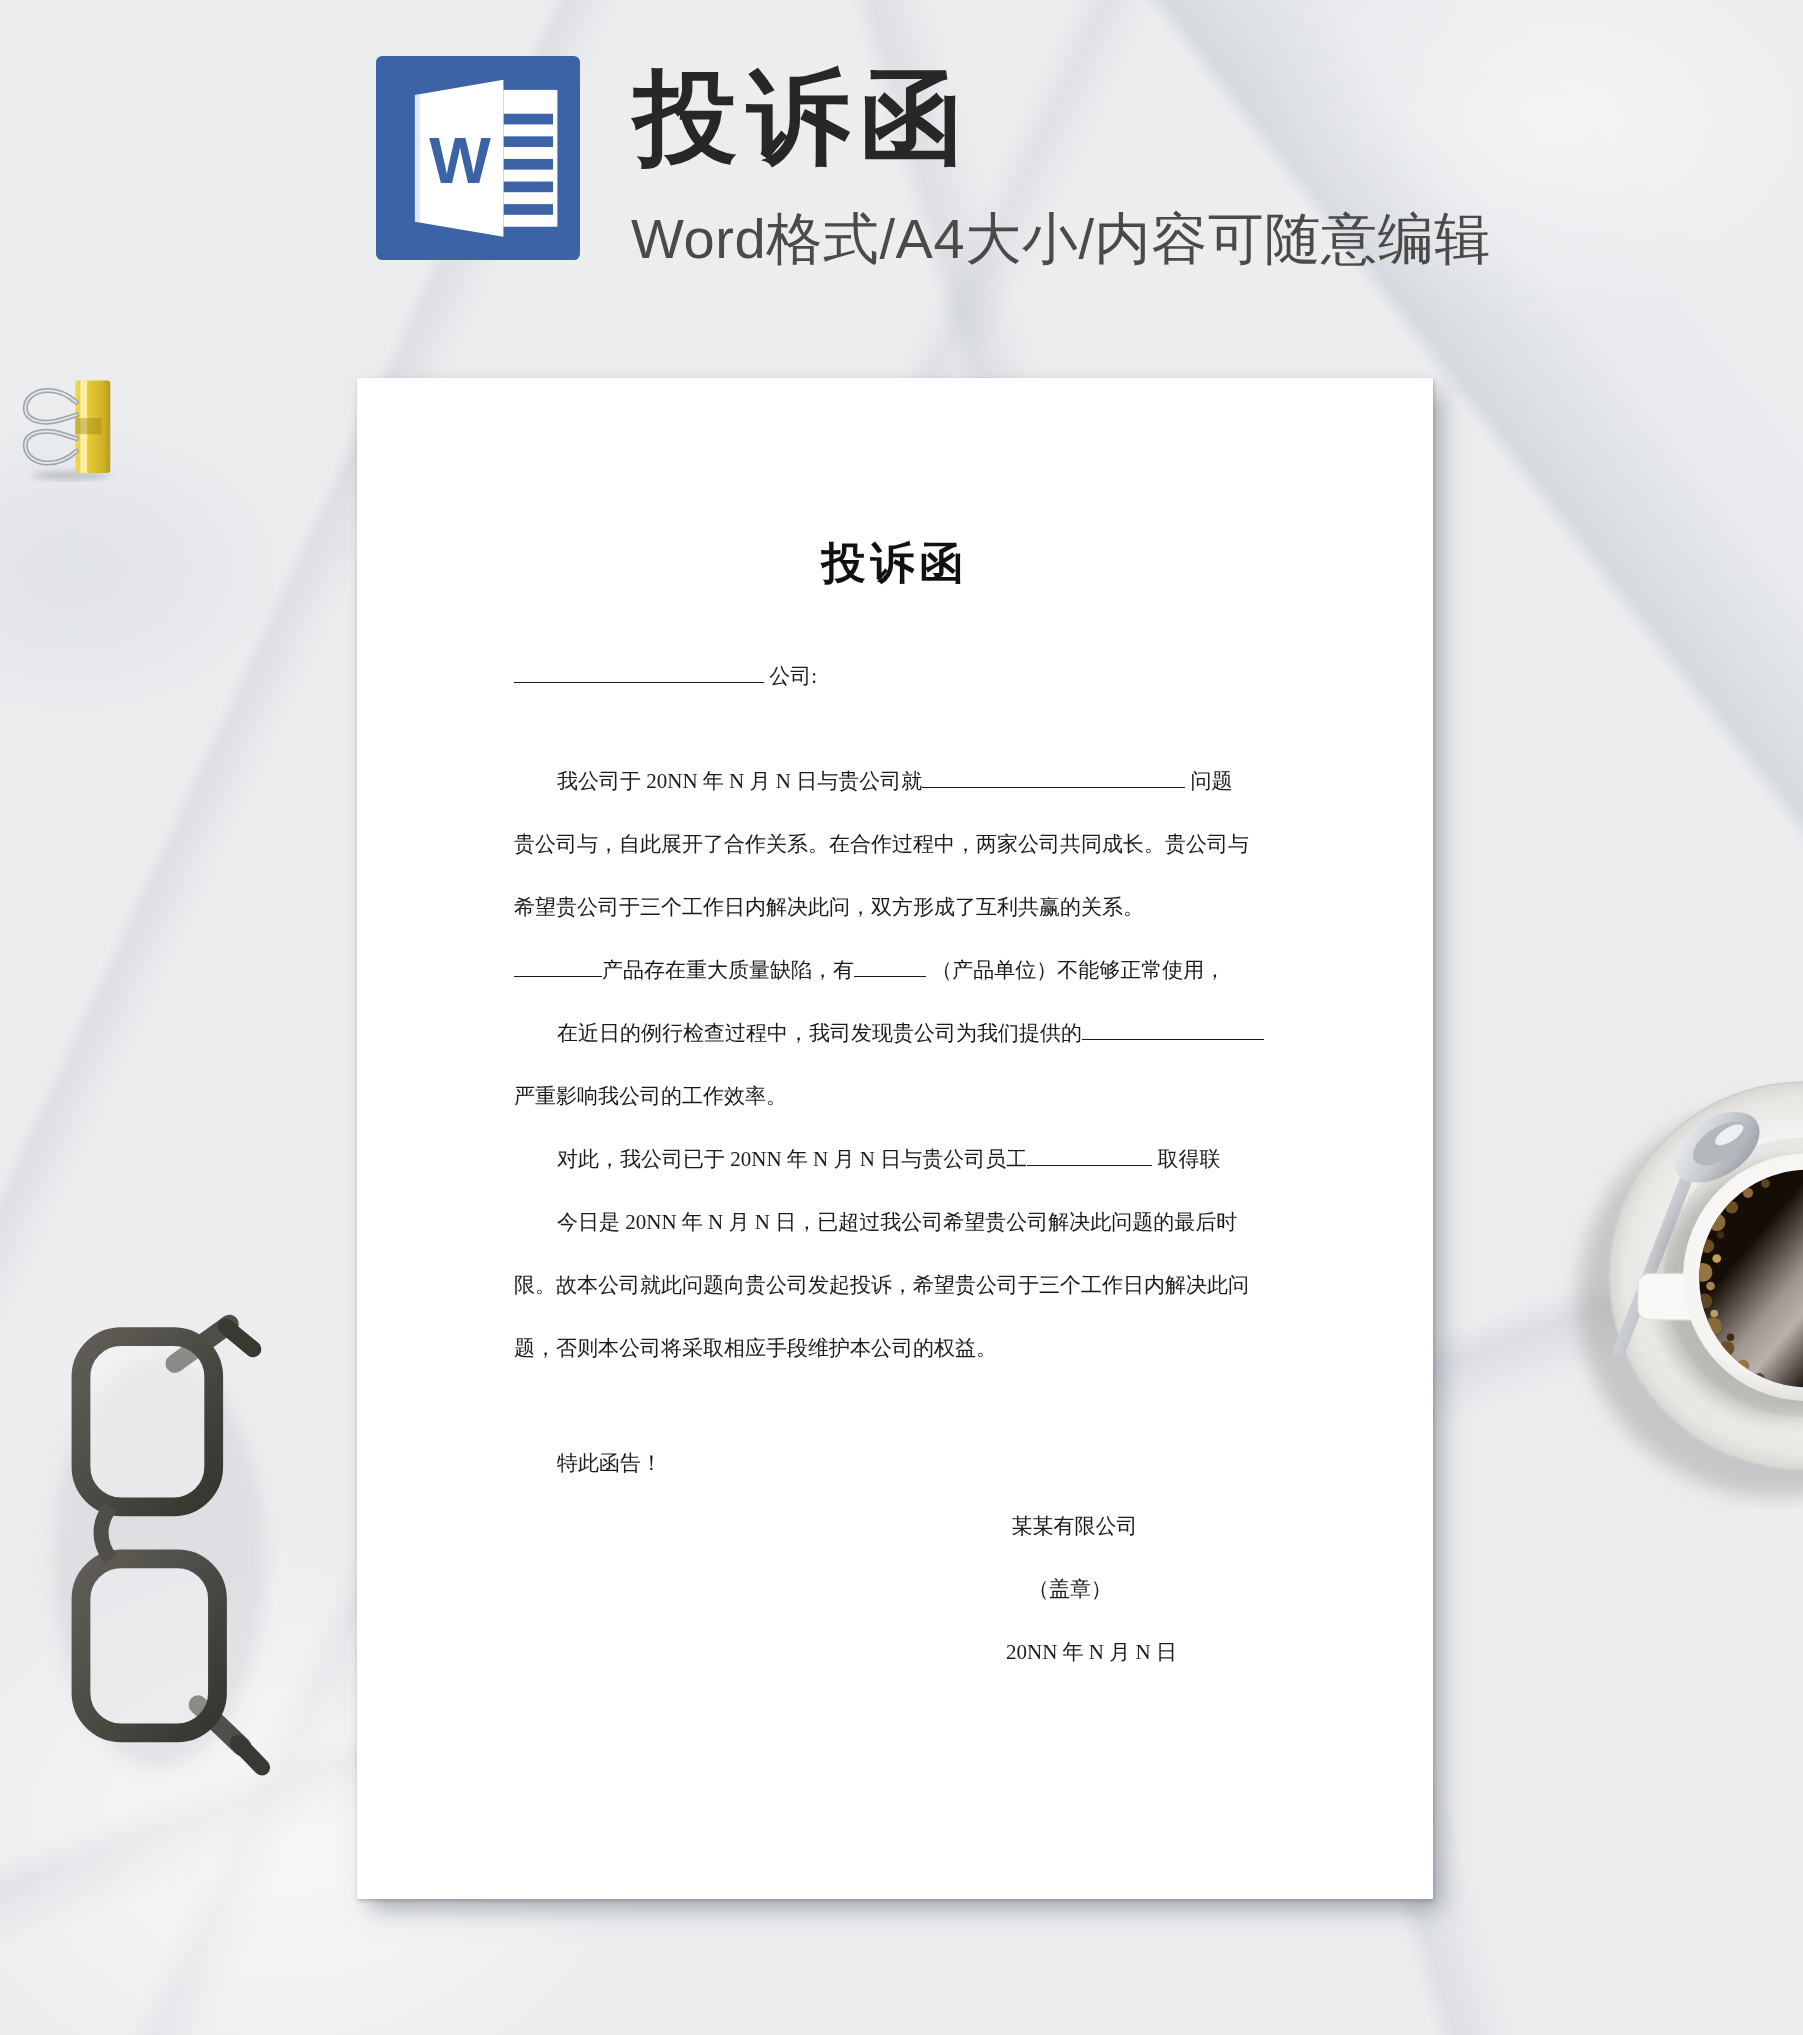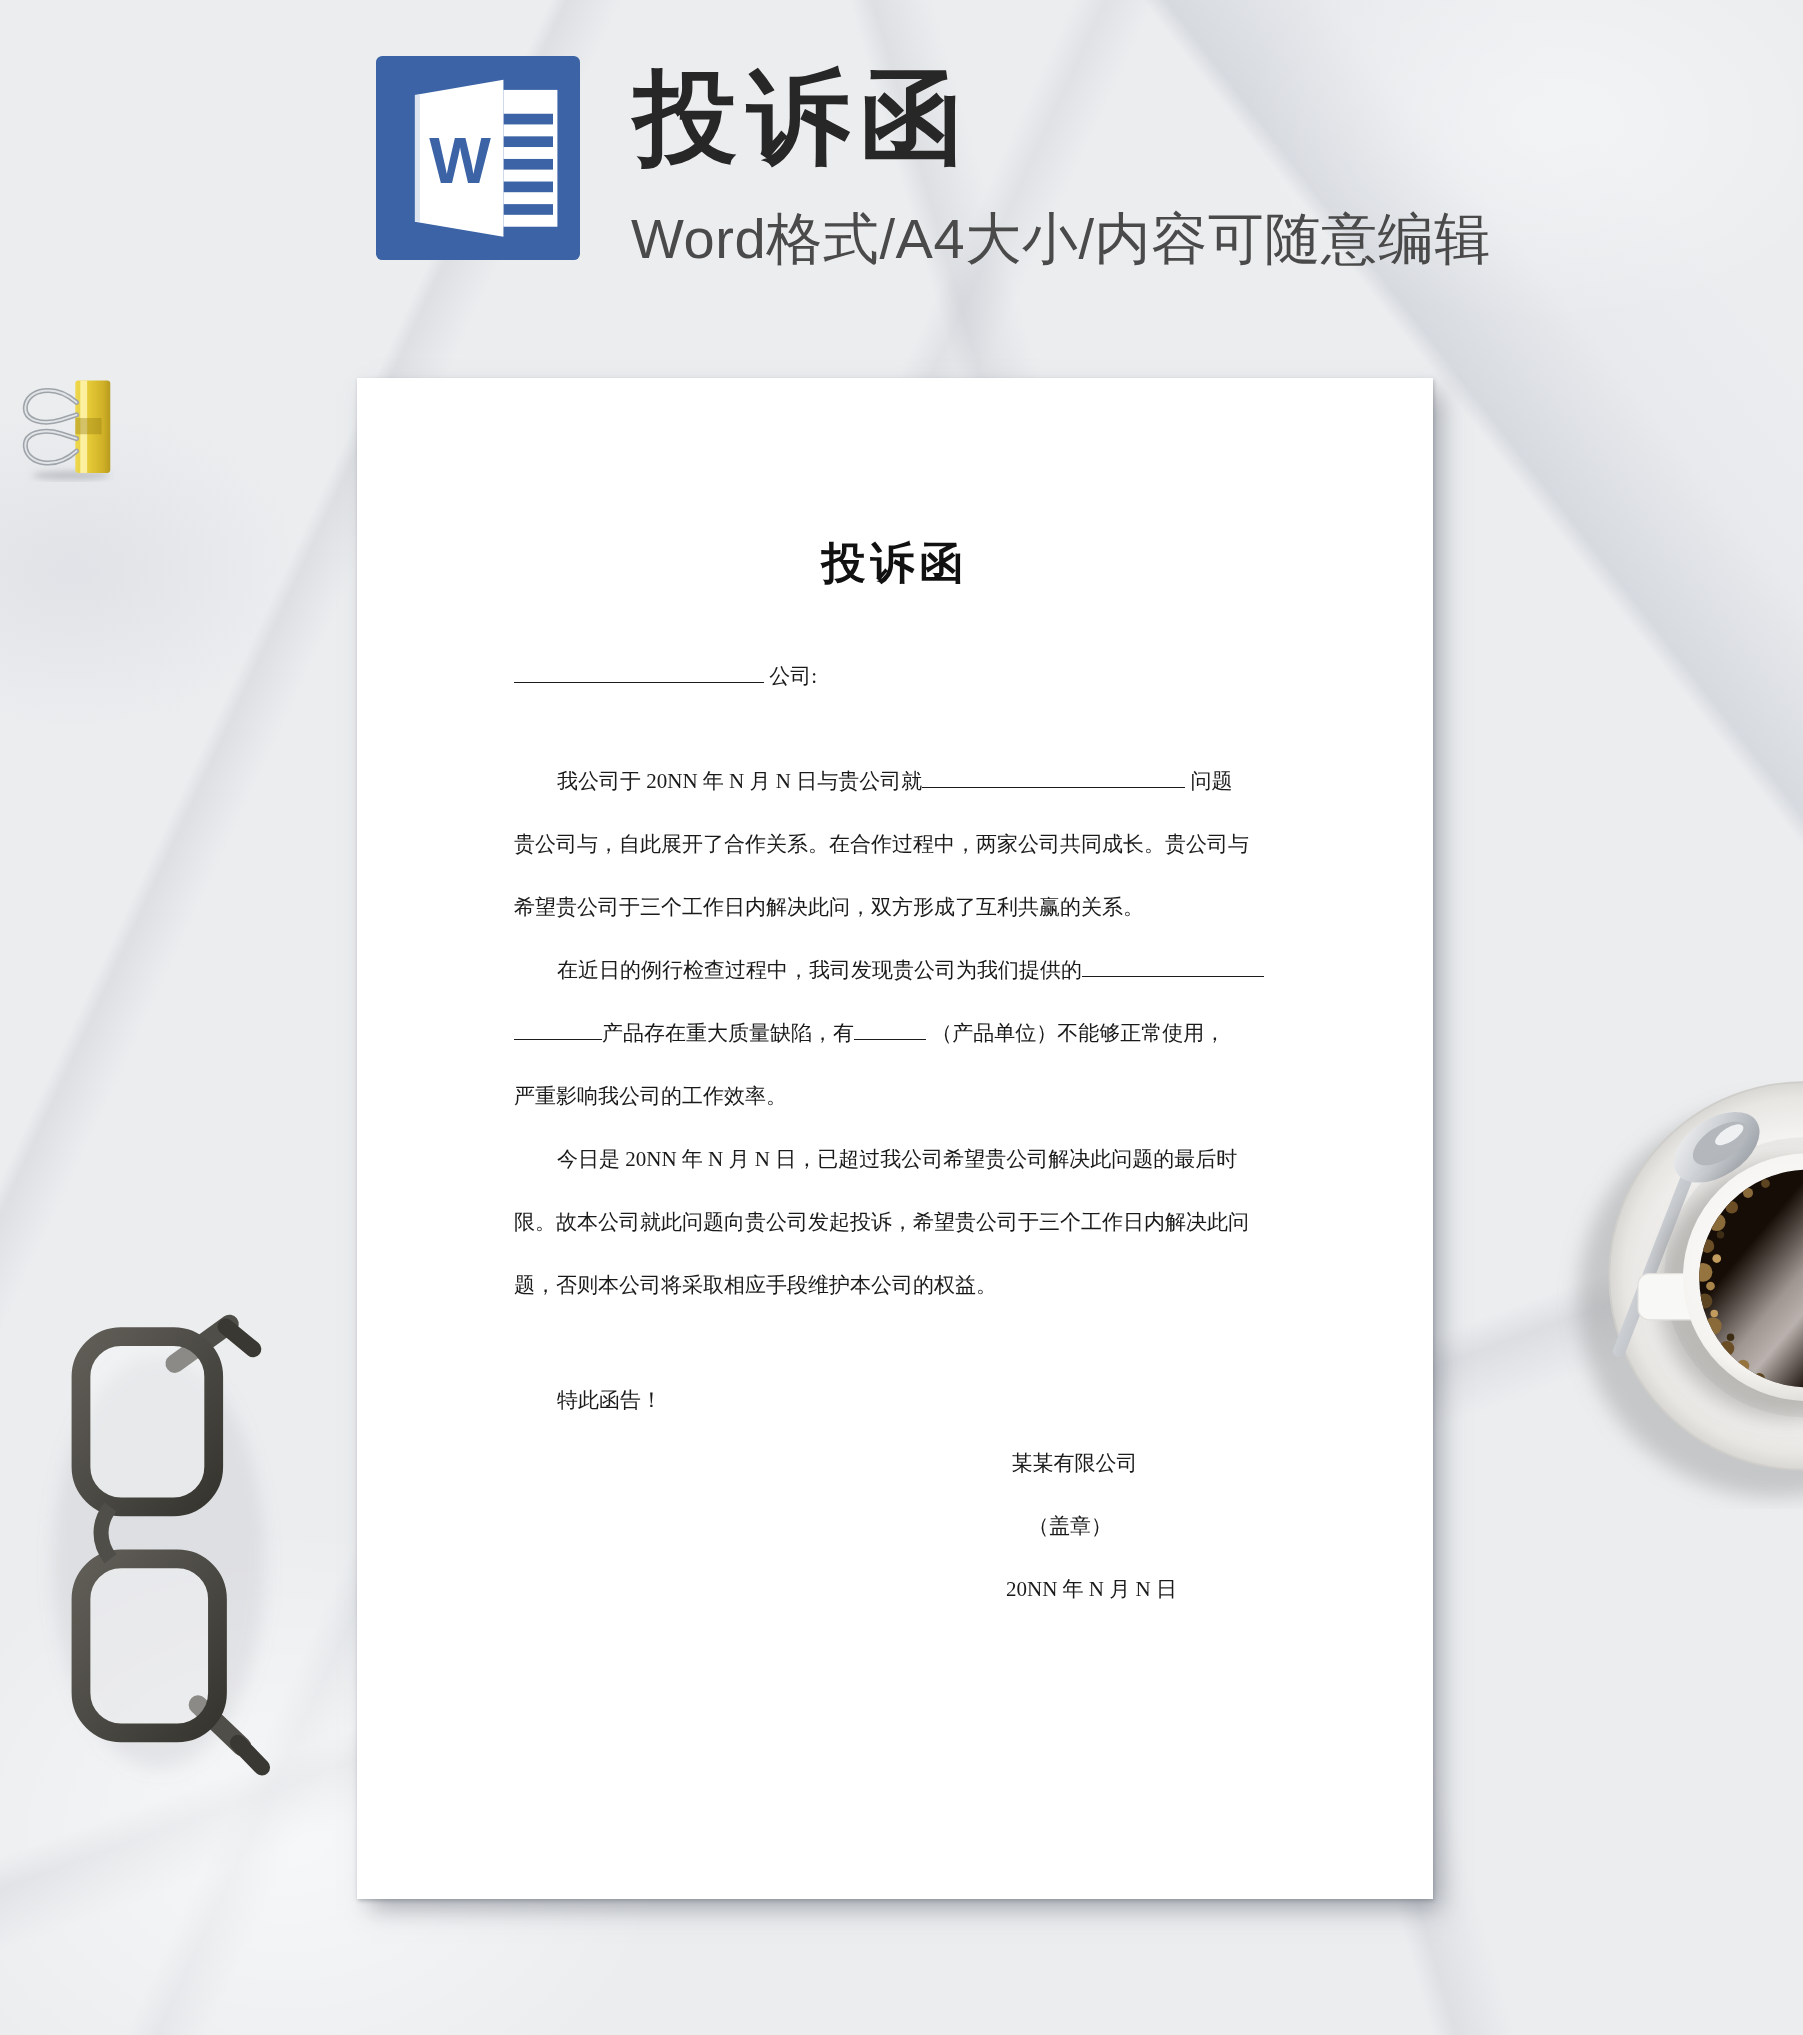--- a/index.html
+++ b/index.html
@@ -91,23 +91,24 @@
   </svg>
 
   <div class="page">
     <div class="doc-title">投诉函</div>
     <div class="letter-text">
       <div class="line" id="greeting-line"><span class="blank" style="width: 250px;"></span> 公司:</div>
       <div id="letter-body">
           <div class="line indent">我公司于 20NN 年 N 月 N 日与贵公司就<span class="blank" style="width: 263px;"></span> 问题</div>
           <div class="line">贵公司与，自此展开了合作关系。在合作过程中，两家公司共同成长。贵公司与</div>
           <div class="line">希望贵公司于三个工作日内解决此问，双方形成了互利共赢的关系。</div>
+          <div class="line"><span class="blank" style="width: 88px;"></span>产品存在重大质量缺陷，有<span class="blank" style="width: 72px;"></span> （产品单位）不能够正常使用，</div>
           <div class="line indent">在近日的例行检查过程中，我司发现贵公司为我们提供的<span class="blank" style="width: 182px;"></span></div>
-          <div class="line"><span class="blank" style="width: 88px;"></span>产品存在重大质量缺陷，有<span class="blank" style="width: 72px;"></span> （产品单位）不能够正常使用，</div>
           <div class="line">严重影响我公司的工作效率。</div>
+          <div class="line indent">对此，我公司已于 20NN 年 N 月 N 日与贵公司员工<span class="blank" style="width: 125px;"></span> 取得联</div>
           <div class="line indent">今日是 20NN 年 N 月 N 日，已超过我公司希望贵公司解决此问题的最后时</div>
           <div class="line">限。故本公司就此问题向贵公司发起投诉，希望贵公司于三个工作日内解决此问</div>
           <div class="line">题，否则本公司将采取相应手段维护本公司的权益。</div>
         </div>
       <div class="closing-line">特此函告！</div>
       <div class="signature">
         <div class="sig-line sig-company">某某有限公司</div>
         <div class="sig-line sig-seal">（盖章）</div>
         <div class="sig-line sig-date">20NN 年 N 月 N 日</div>
       </div>

